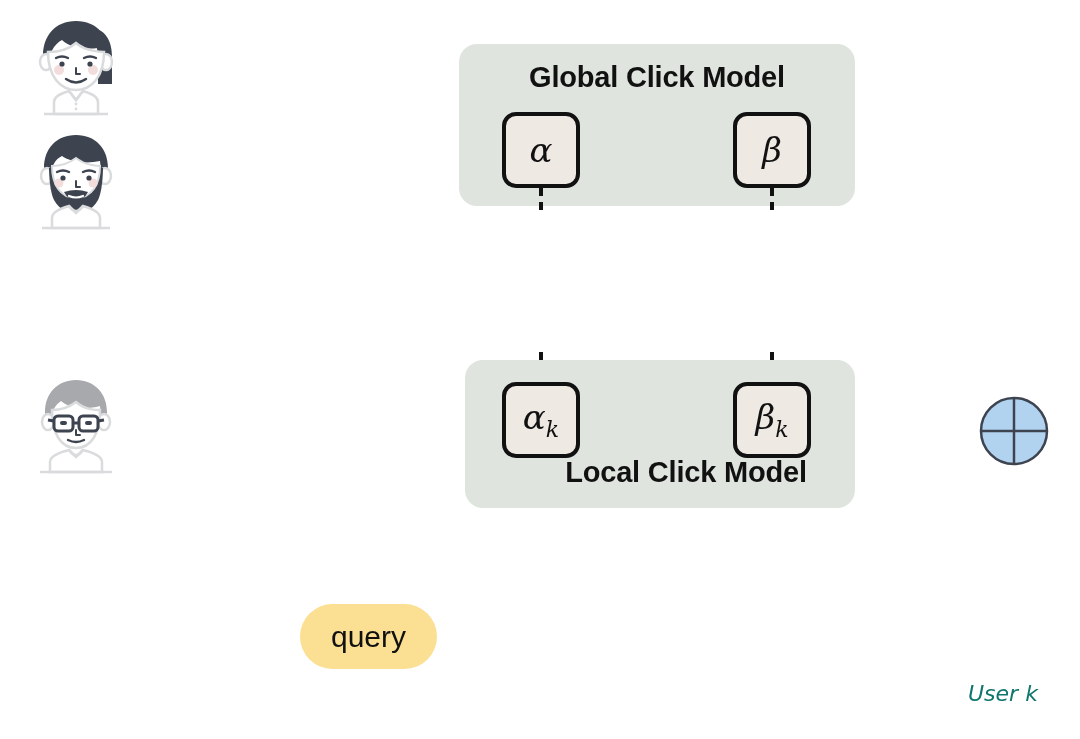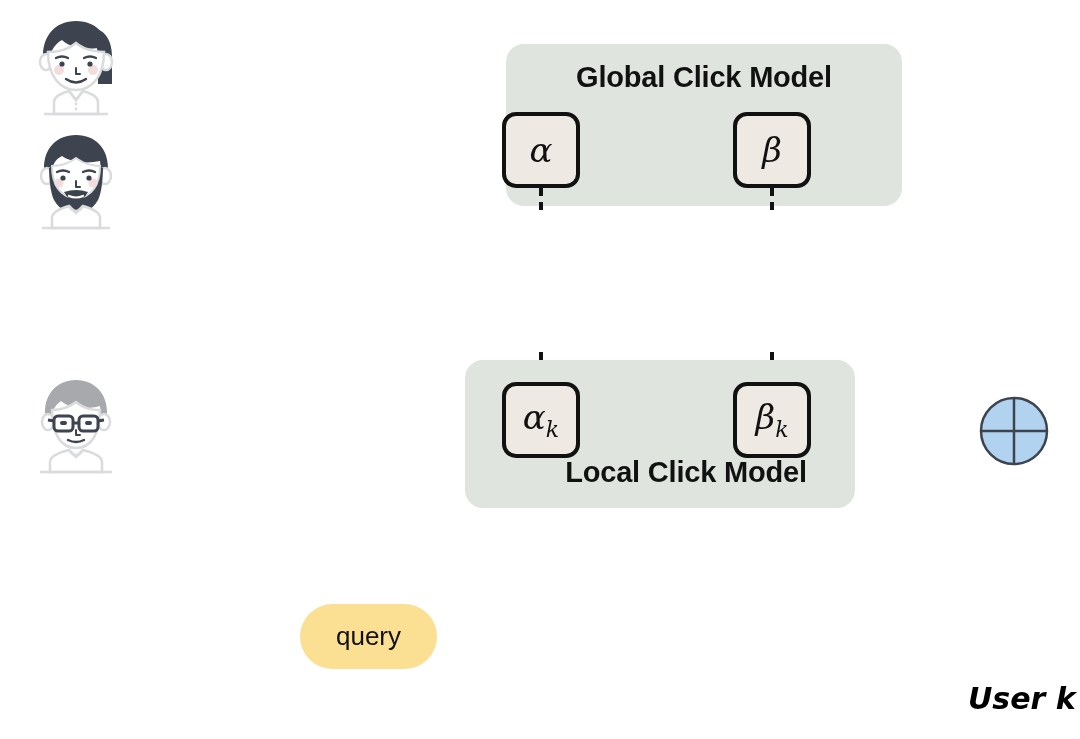--- a/index.html
+++ b/index.html
@@ -88,41 +88,41 @@
   }
 
   
   .query-pill {
     position: absolute;
     background: #fbe093;
     border-radius: 999px;
     display: flex;
     align-items: center;
     justify-content: center;
-    font-size: 26px;
+    font-size: 30px;
     color: #111111;
     font-family: "Liberation Sans", sans-serif;
   }
 
   
   .quad-circle {
     position: absolute;
     width: 70px;
     height: 70px;
   }
   .quad-circle svg { display: block; }
 
   
   .user-label {
     position: absolute;
     font-family: "DejaVu Sans", sans-serif;
     font-style: italic;
-    font-weight: bold;
-    font-size: 30px;
-    color: #000000;
+    font-weight: normal;
+    font-size: 22px;
+    color: #0f766e;
     white-space: nowrap;
   }
 </style>
 </head>
 <body>
 
 <div id="canvas">
 
   <div class="avatar" style="left:24px; top:14px;">
     <svg viewBox="0 0 104 104" xmlns="http://www.w3.org/2000/svg">
@@ -211,21 +211,21 @@
       <path d="M52 58 L52 63 L56 63" stroke="#3d4450" stroke-width="2" fill="none" stroke-linecap="round" stroke-linejoin="round"></path>
 
       <path d="M44 68 Q52 72 60 68" stroke="#3d4450" stroke-width="2.4" fill="none" stroke-linecap="round"></path>
 
       <path d="M26 90 C26 84 37 80 45 78 L52 85 L59 78 C67 80 78 84 78 90 L78 100 L26 100 Z" fill="#ffffff" stroke="#d9dbdd" stroke-width="2.5"></path>
       <path d="M45 78 Q52 88 59 78" fill="none" stroke="#d9dbdd" stroke-width="2.5"></path>
       <path d="M16 100 L88 100" stroke="#d9dbdd" stroke-width="2.5"></path>
     </svg>
   </div>
 
-  <div class="model-panel" style="left:459px; top:44px; width:396px; height:162px;margin-left:47px;">
+  <div class="model-panel" style="left:459px; top:44px; width:396px; height:162px;">
     <div class="model-title" style="top:17px;">Global Click Model</div>
   </div>
 
   <div class="param-box" style="left:502px; top:112px;">
     <span class="param-label"><span>α</span></span>
   </div>
 
   <div class="param-box" style="left:733px; top:112px;">
     <span class="param-label"><span>β</span></span>
   </div>

